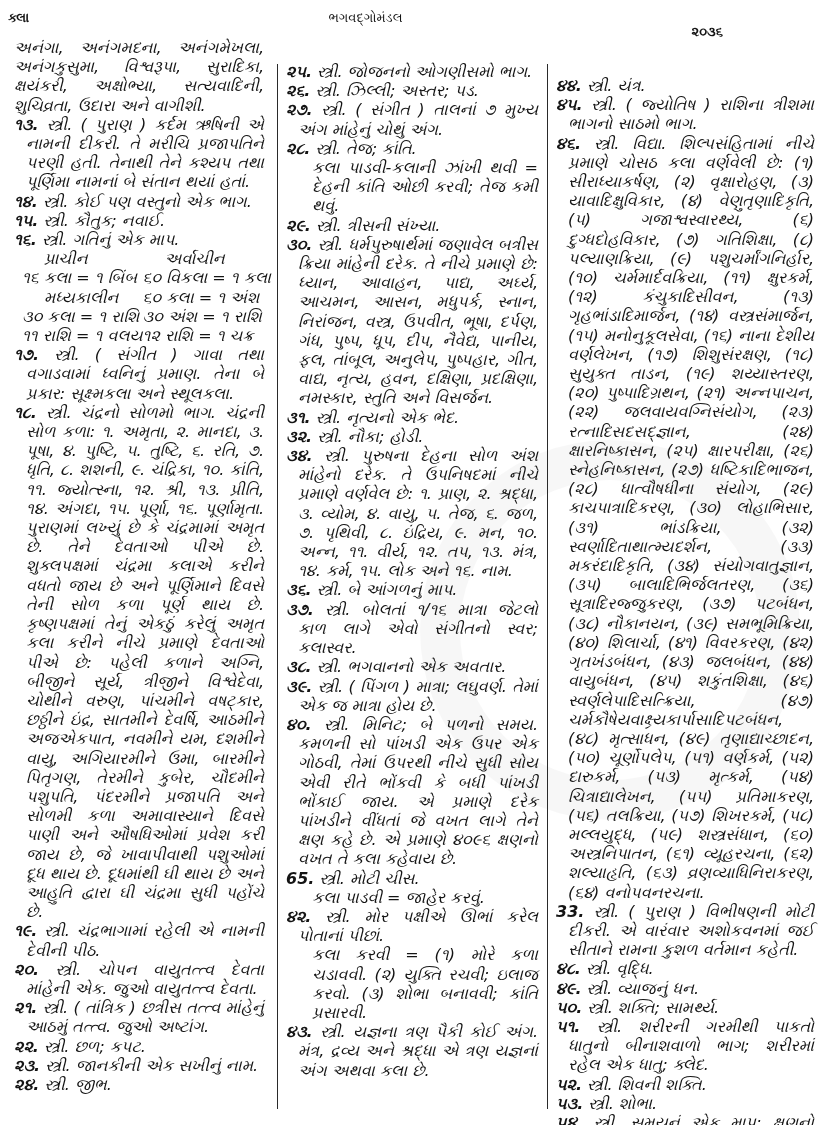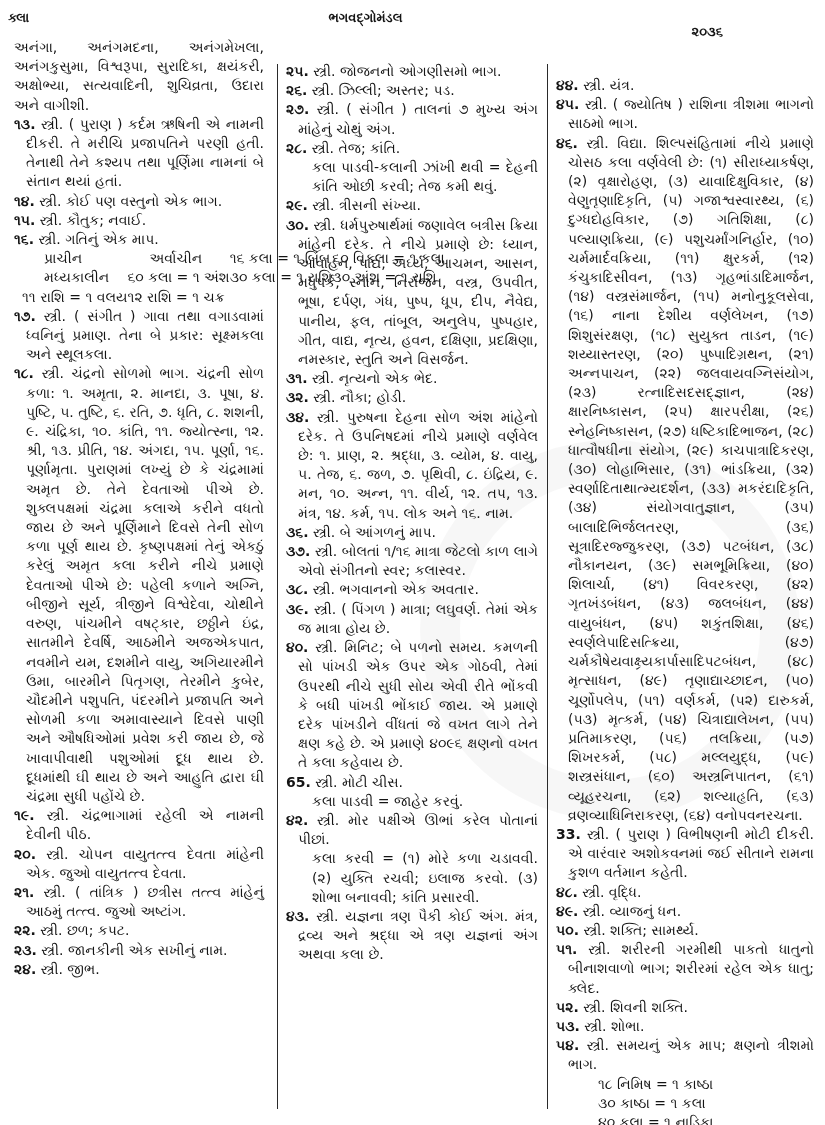--- a/index.html
+++ b/index.html
@@ -3,37 +3,38 @@
   <meta charset="utf-8">
   <style>
     html, body { margin: 0; padding: 0; background: #ffffff; }
     body {
       width: 825px; height: 1125px; overflow: hidden; position: relative;
       font-family: "DejaVu Sans", sans-serif; color: #141414;
     }
     .page { position: absolute; left: 0; top: 0; width: 731px; height: 1125px; }
     .header { position: absolute; top: 4px; left: 8px; right: 8px; height: 26px; font-size: 13px; font-weight: bold; }
     .hdr-left { position: absolute; left: 0; top: 6px; }
-    .hdr-center { position: absolute; left: 0; right: 0; top: 6px; text-align: center; font-weight: bold; }
+    .hdr-center { position: absolute; left: 0; right: 0; top: 6px; text-align: center; font-weight: normal; }
     .hdr-right { position: absolute; right: 0; top: 20px; }
     .col {
-      position: absolute; top: 38px; font-size: 14px; line-height: 19.2px;
+      position: absolute; top: 38px; font-size: 16px; line-height: 19.2px;
       text-align: justify;
+      font-style: italic;
     }
     .col1 { left: 14px; width: 250px; }
     .col2 { left: 286px; width: 252px; }
     .col3 { left: 556px; width: 258px; }
     .divider { position: absolute; width: 1px; background: #2a2a2a; }
     .div1 { left: 277px; top: 64px; height: 1045px; }
     .div2 { left: 547px; top: 64px; height: 1045px; }
     .entry { margin: 0; padding-left: 12px; text-indent: -12px; }
     .entry .num { font-weight: bold; }
     .entry .sub { display:block; padding-left: 14px; text-indent: 0; }
     .cont { margin: 0; }
-    .table { display: grid; grid-template-columns: 1fr 1fr 1fr 1fr; margin: 0 0 0 8px; }
+    .table { display: grid; grid-template-columns: 1fr 1fr; margin: 0 0 0 8px; }
     .table div { white-space: nowrap; }
     .th { padding-left: 22px; }
     .mtable { margin-left: 42px; }
     .mtable div { white-space: nowrap; }
     .watermark {
       position: absolute; left: 420px; top: 440px; width: 300px; height: 300px;
       border-radius: 50%; border: 40px solid rgba(0,0,0,0.03);
     }
   </style>
 </head>

